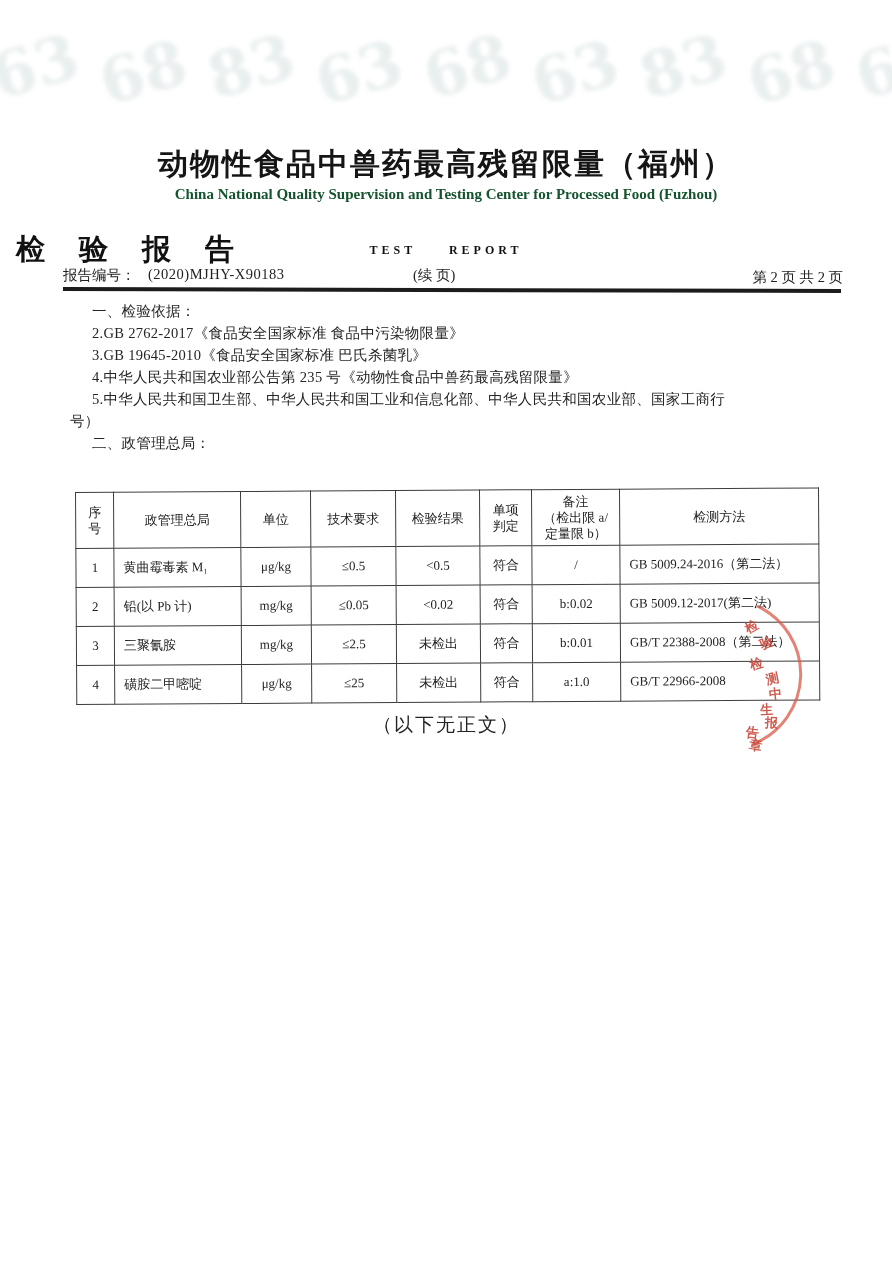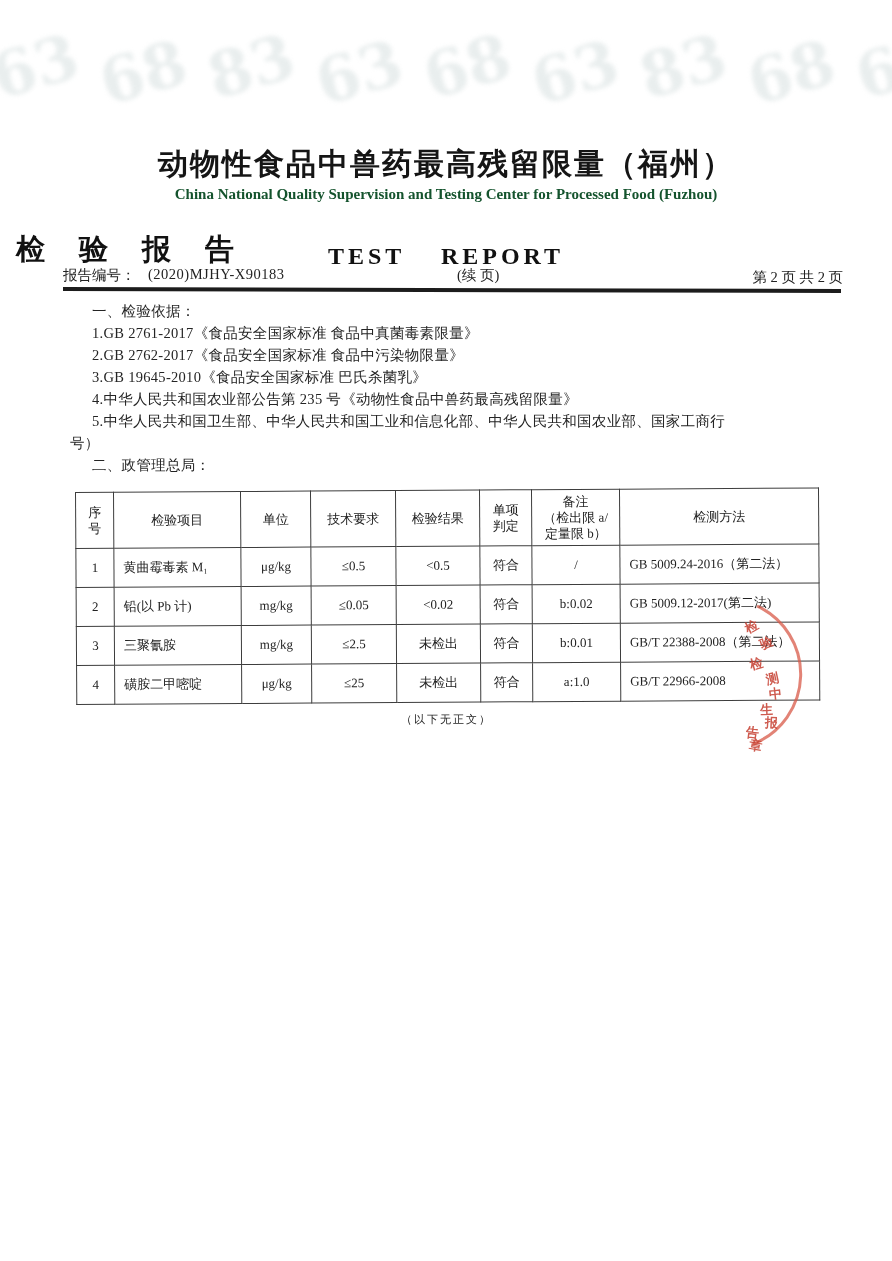--- a/index.html
+++ b/index.html
@@ -31,51 +31,51 @@
     position:absolute; top:186px; left:0; width:100%;
     text-align:center; font-size:15px; font-weight:bold; color:#14532d;
   }
   .title-cn {
     position:absolute; top:208px; left:0; width:100%;
     font-size:29px; font-weight:bold;
     letter-spacing:34px; padding-left:16px; color:#111;margin-top:22px;
   }
   .title-en {
     position:absolute; top:243px; left:0; width:100%;
-    text-align:center; font-size:24px; font-weight:bold;
+    text-align:center; font-size:12px; font-weight:bold;
     letter-spacing:4px; word-spacing:26px; color:#111;
   }
   .meta-row {
     position:absolute; top:266px; left:63px; width:780px;
     font-size:14.5px; color:#222;
   }
   .meta-label { position:absolute; left:0; top:0; }
   .meta-value { position:absolute; left:85px; top:0; letter-spacing:0.5px;text-align:center; }
-  .meta-cont  { position:absolute; left:350px; top:0;margin-left:44px; }
+  .meta-cont  { position:absolute; left:350px; top:0; }
   .meta-page  { position:absolute; right:0; top:2px; }
   .rule {
     position:absolute; top:288px; left:63px; width:778px; height:4px;
     background:#1c1c1c; transform:rotate(0.15deg);
   }
   
   .basis { position:absolute; top:300px; left:0; width:892px; font-size:14.5px; color:#242424; }
   .basis .line { position:relative; margin-left:92px; height:22px; line-height:22px; letter-spacing:0.3px; }
   .basis .line.hang { margin-left:70px; }
   
   .tblwrap { position:absolute; top:492px; left:75px; transform:rotate(-0.35deg); transform-origin:left top; }
   table { border-collapse:collapse; table-layout:fixed; width:743px; font-size:13px; color:#222; }
   th, td { border:1.5px solid #3d3d3d; text-align:center; vertical-align:middle; padding:2px 4px; font-weight:normal; white-space:pre-line; }
   thead th { height:56px; line-height:16px; }
   tbody td { height:39px; }
   td.al, th.al { text-align:left; padding-left:9px; }
   .c0{width:38px}.c1{width:127px}.c2{width:70px}.c3{width:85px}
   .c4{width:84px}.c5{width:52px}.c6{width:88px}.c7{width:199px}
   .endnote {
     position:absolute; top:712px; left:75px; width:743px;
-    text-align:center; font-size:11px; letter-spacing:2px; color:#242424;
+    text-align:center; font-size:19px; letter-spacing:2px; color:#242424;
   }
   
   .stamp-arc { position:absolute; left:0; top:0; width:892px; height:1261px; pointer-events:none; }
   .stamp-char {
     position:absolute; font-size:13px; font-weight:bold;
     color:rgba(198,62,48,0.85); pointer-events:none;
     font-family:"Liberation Serif",serif;
   }
 </style>
 </head>
@@ -103,36 +103,35 @@
   <div class="meta-row">
     <span class="meta-label">报告编号：</span>
     <span class="meta-value">(2020)MJHY-X90183</span>
     <span class="meta-cont">(续 页)</span>
     <span class="meta-page">第 2 页  共 2 页</span>
   </div>
   <div class="rule"></div>
 
   <div class="basis" id="basis">
       <div class="line">一、检验依据：</div>
-      <div class="line">1.GB 2761-2017《食品安全国家标准 食品中真菌毒素限量》</div>
       <div class="line">2.GB 2762-2017《食品安全国家标准 食品中污染物限量》</div>
       <div class="line">3.GB 19645-2010《食品安全国家标准 巴氏杀菌乳》</div>
       <div class="line">4.中华人民共和国农业部公告第 235 号《动物性食品中兽药最高残留限量》</div>
       <div class="line">5.中华人民共和国卫生部、中华人民共和国工业和信息化部、中华人民共和国农业部、国家工商行</div>
       <div class="line hang">号）</div>
       <div class="line">二、政管理总局：</div>
     </div>
 
   <div class="tblwrap">
     <table>
       <thead>
           <tr id="thead-row">
             <th class="c0">序
 号</th>
-            <th class="c1">检验项目</th>
+            <th class="c1">政管理总局</th>
             <th class="c2">单位</th>
             <th class="c3">技术要求</th>
             <th class="c4">检验结果</th>
             <th class="c5">单项
 判定</th>
             <th class="c6">备注
 （检出限 a/
 定量限 b）</th>
             <th class="c7">检测方法</th>
           </tr>

